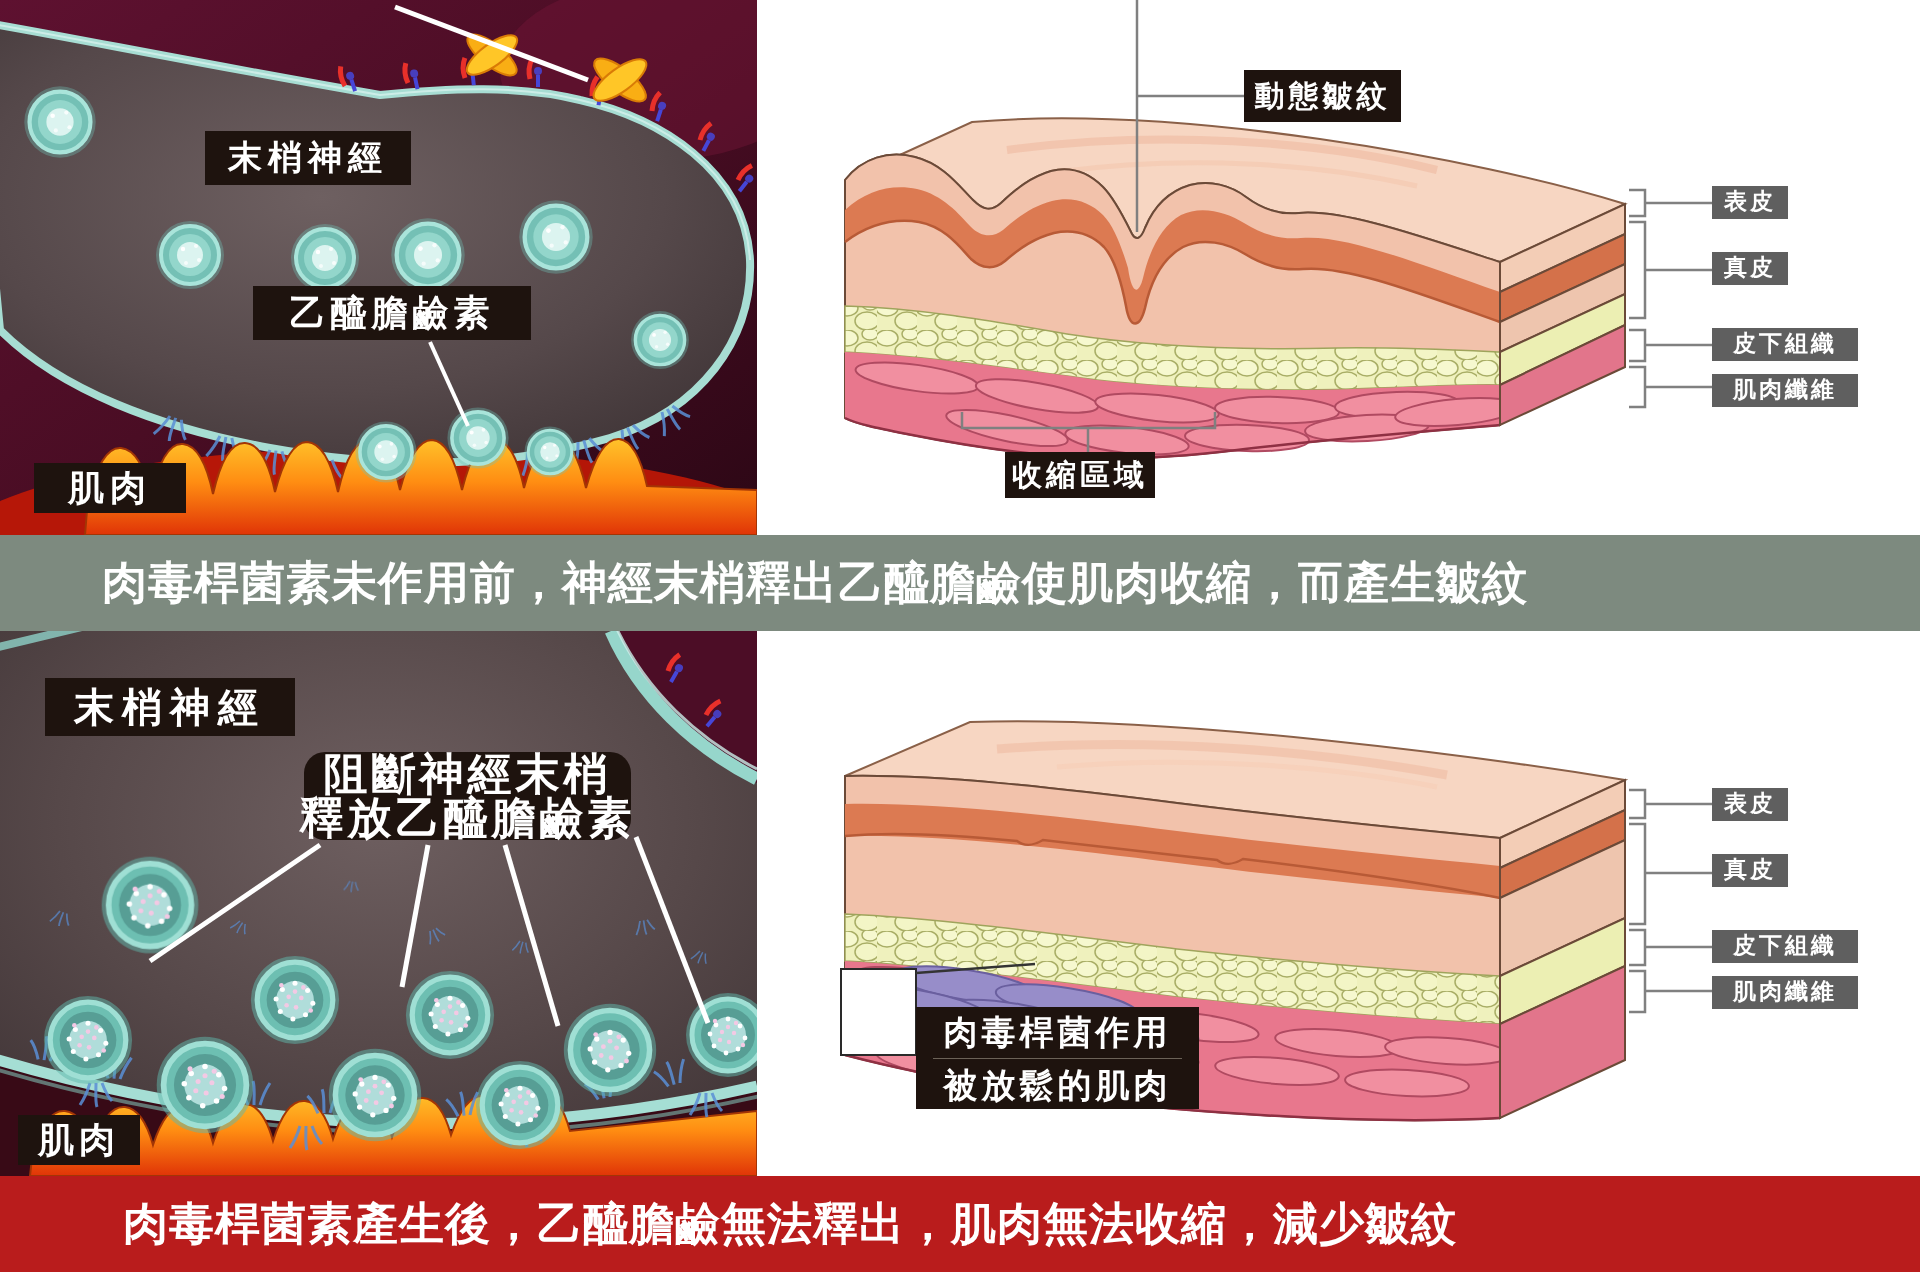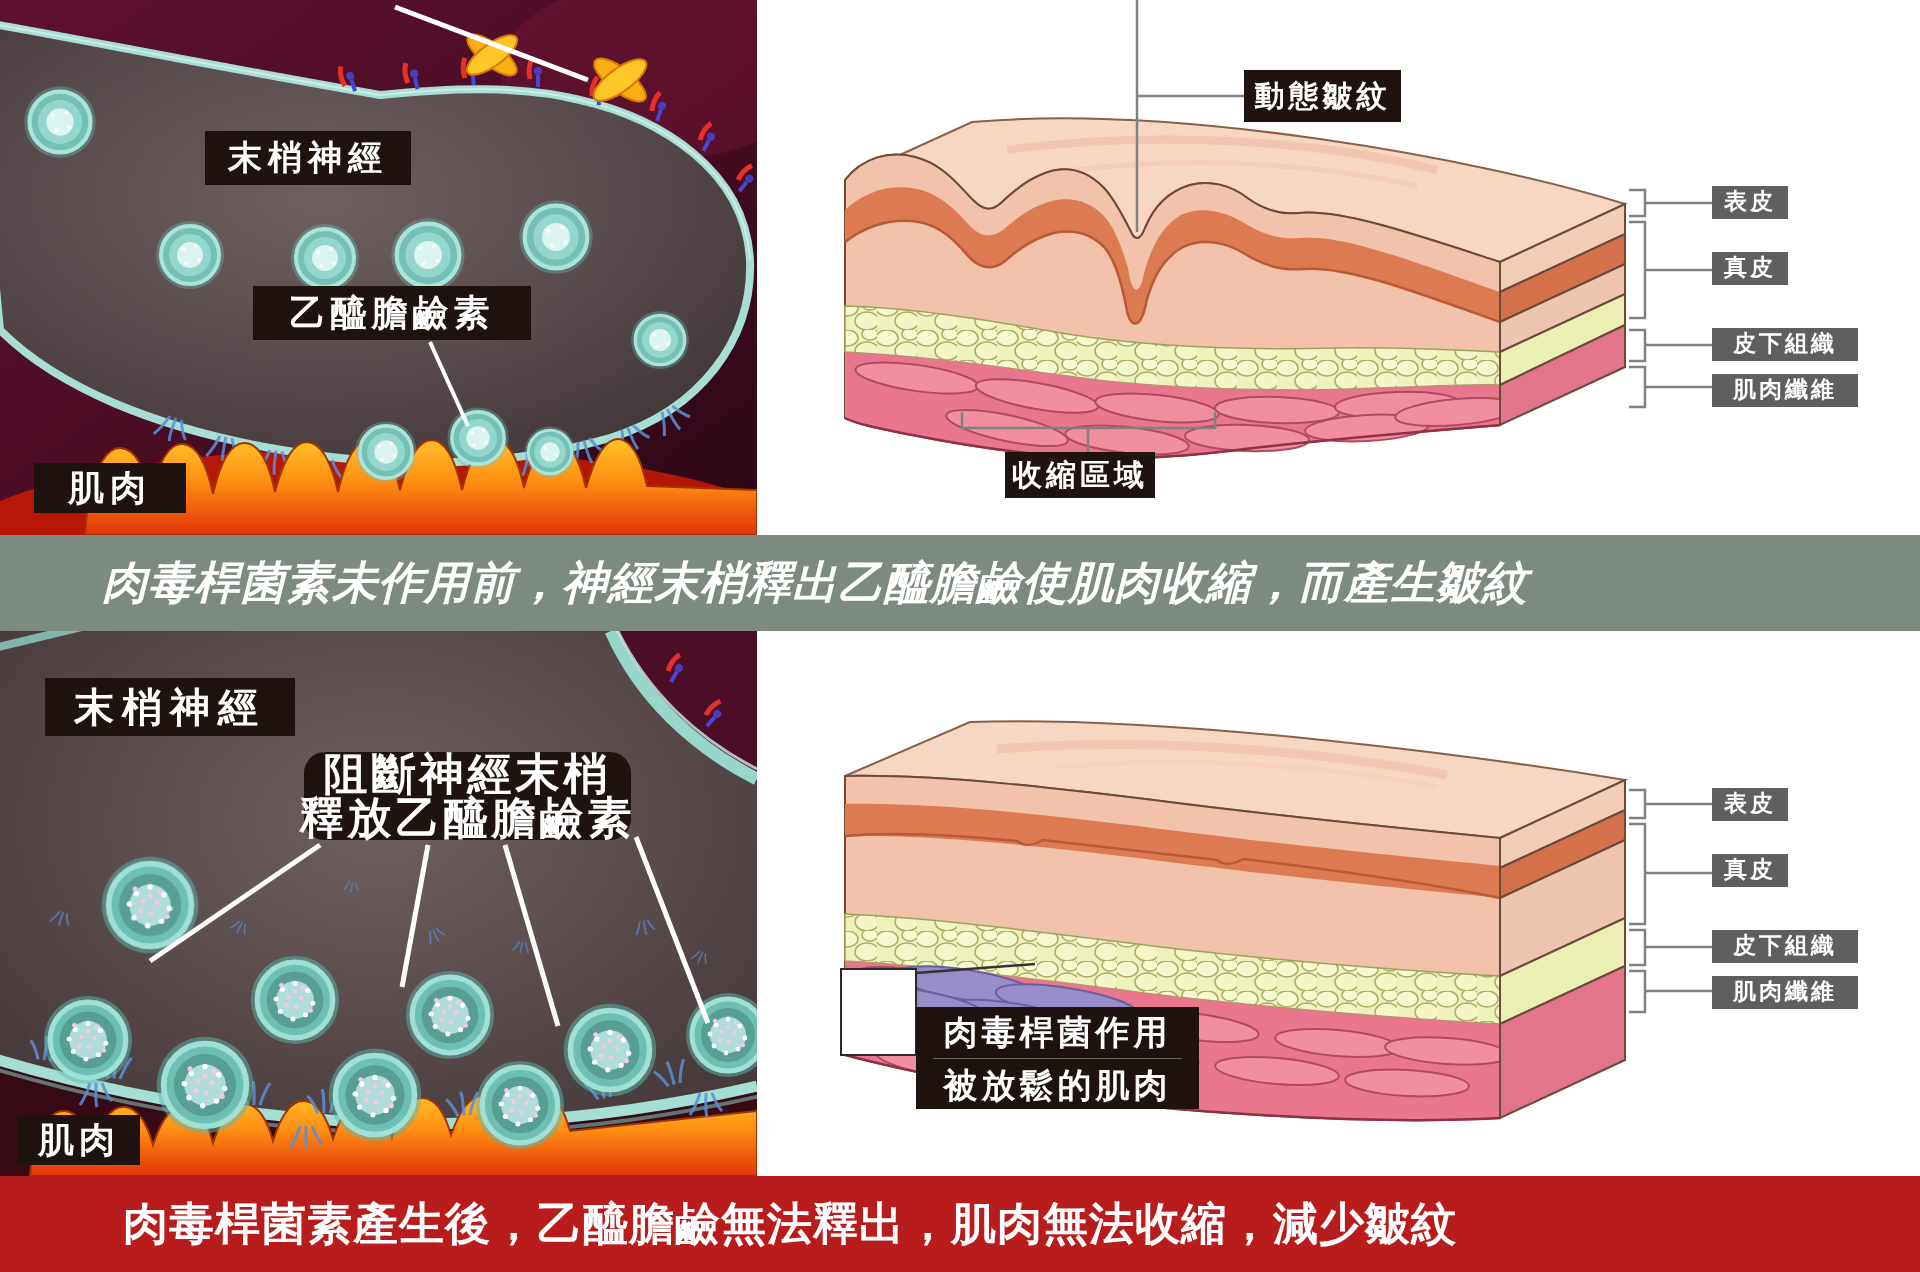--- a/index.html
+++ b/index.html
@@ -8,21 +8,21 @@
   .panel svg{position:absolute;left:0;top:0;}
   
   .tag{position:absolute;background:#1e130e;color:#ffffff;display:flex;align-items:center;justify-content:center;font-weight:bold;white-space:nowrap;z-index:5;}
   .tag2{position:absolute;background:#1e130e;color:#ffffff;display:flex;flex-direction:column;align-items:center;justify-content:center;font-weight:bold;white-space:nowrap;z-index:5;}
   
   .glabel{position:absolute;background:#5f5f5f;color:#ffffff;display:flex;justify-content:center;font-weight:bold;font-size:23px;letter-spacing:3px;z-index:5;}
   
   .band{position:absolute;left:0;width:1920px;height:96px;display:flex;align-items:center;justify-content:center;z-index:6;}
   .band span{color:#ffffff;font-weight:bold;font-size:45px;letter-spacing:1px;white-space:nowrap;}
   .band.before{top:535px;background:#7d8a7f;}
-  .band.before span{transform:translateX(-145px);font-style:italic;}
+  .band.before span{transform:translateX(-145px);}
   .band.after{top:1176px;background:#b91c1c;}
   .band.after span{transform:translateX(-170px);}
   .divline{width:88%;border-bottom:1px solid #6b6257;margin:2px 0;}
 </style>
 </head>
 <body>
 
 <div class="canvas">
 
   <section class="panel" style="left:0;top:0;width:757px;height:535px;">

